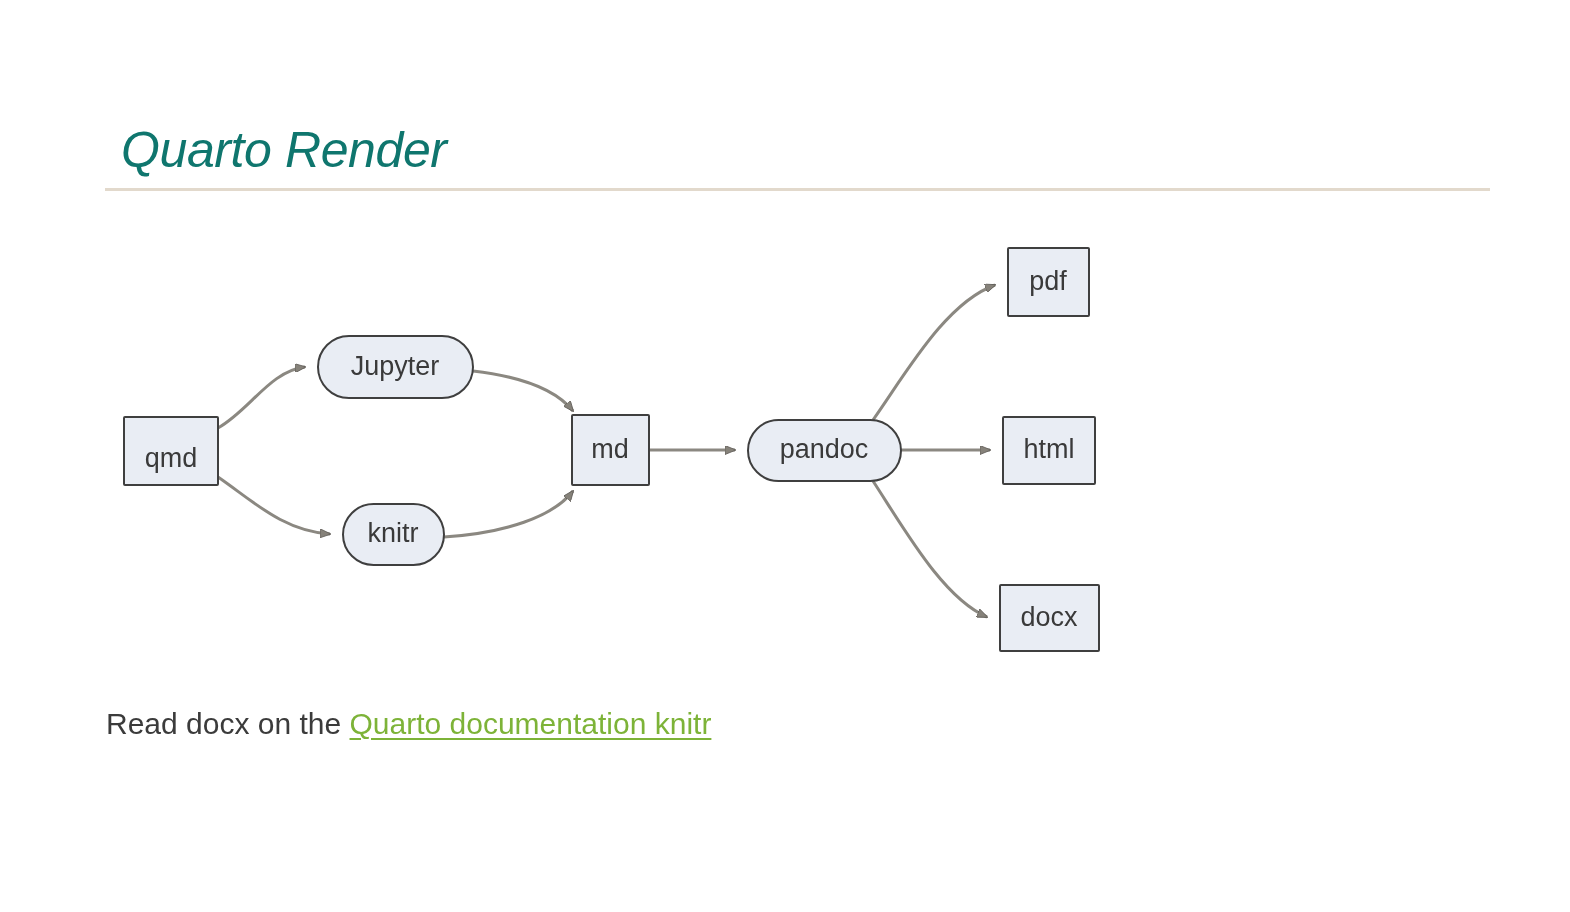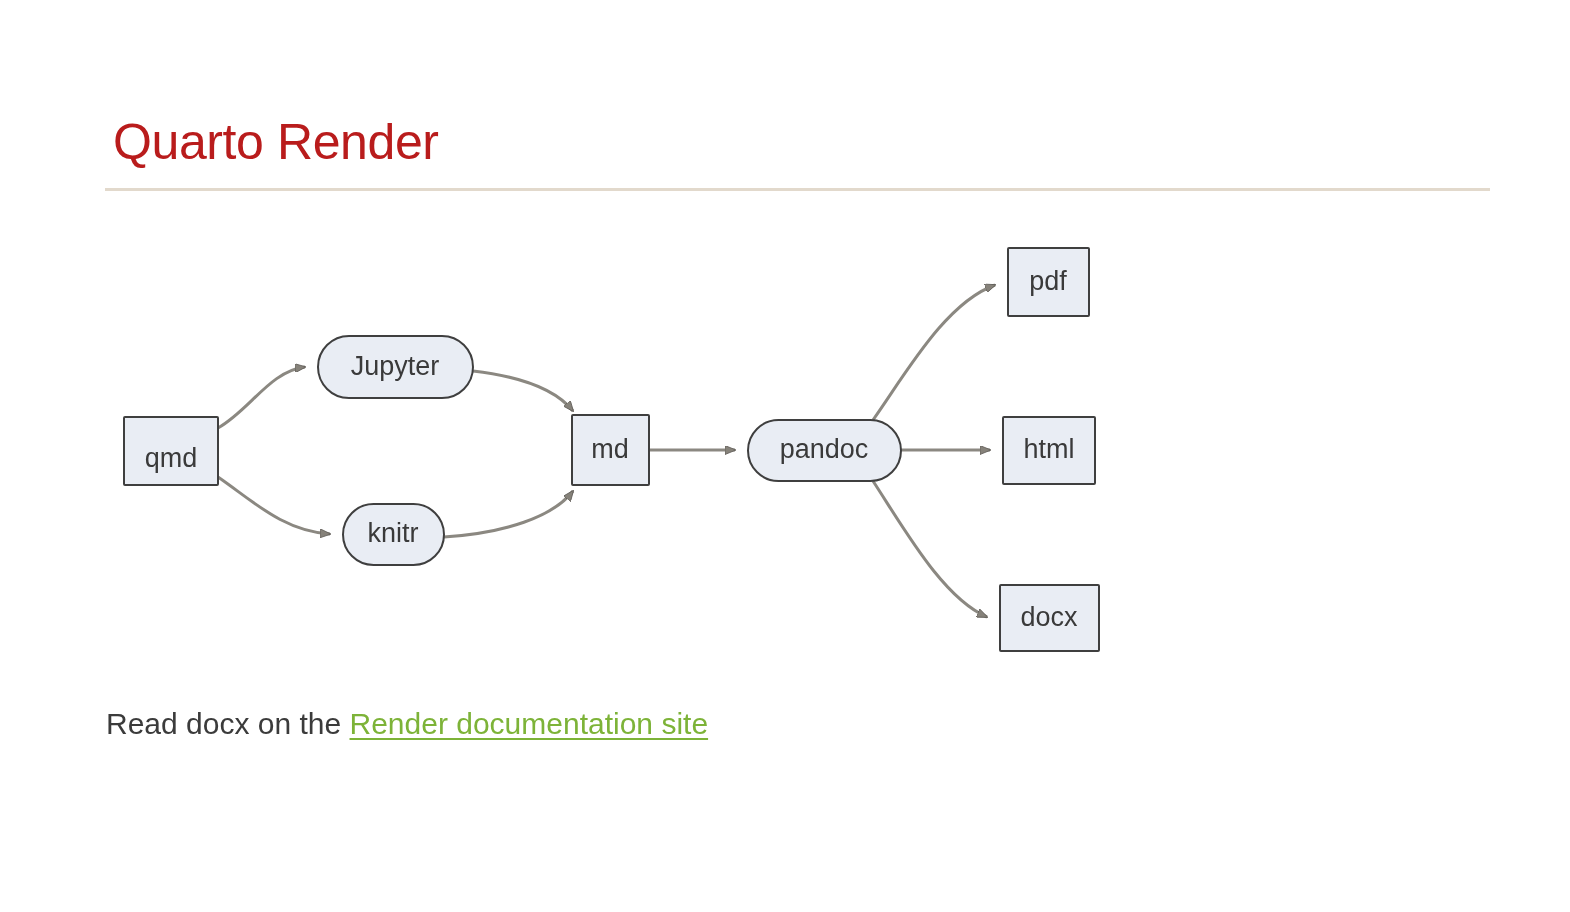--- a/index.html
+++ b/index.html
@@ -23,24 +23,25 @@
     width: 1570px;
     height: 912px;
   }
   .page-title {
     position: absolute;
     left: 105px;
     top: 105px;
     font-size: 50px;
     font-weight: 400;
     letter-spacing: -0.4px;
-    color: #b91c1c;
+    color: #0f766e;
     line-height: 1.18;
-    margin: 8px;
+    margin: 16px;
     white-space: nowrap;
+    font-style: italic;
   }
   .title-rule {
     position: absolute;
     left: 105px;
     top: 188px;
     width: 1385px;
     height: 3px;
     background: #e2d9cc;
   }
   .diagram-wrap {
@@ -151,15 +152,15 @@
 
         <g>
           <rect x="895" y="360" width="99" height="66" rx="1" ry="1" fill="#e9edf4" stroke="#3f3f3f" stroke-width="2"></rect>
           <text class="node-label" x="944" y="394" text-anchor="middle" dominant-baseline="middle">docx</text>
         </g>
 
       </g>
     </svg>
   </div>
 
-  <p class="read-more"><span>Read docx on the </span><a href="#">Render documentation site</a></p>
+  <p class="read-more"><span>Read docx on the </span><a href="#">Quarto documentation knitr</a></p>
 
 </div>
 
 </body></html>

